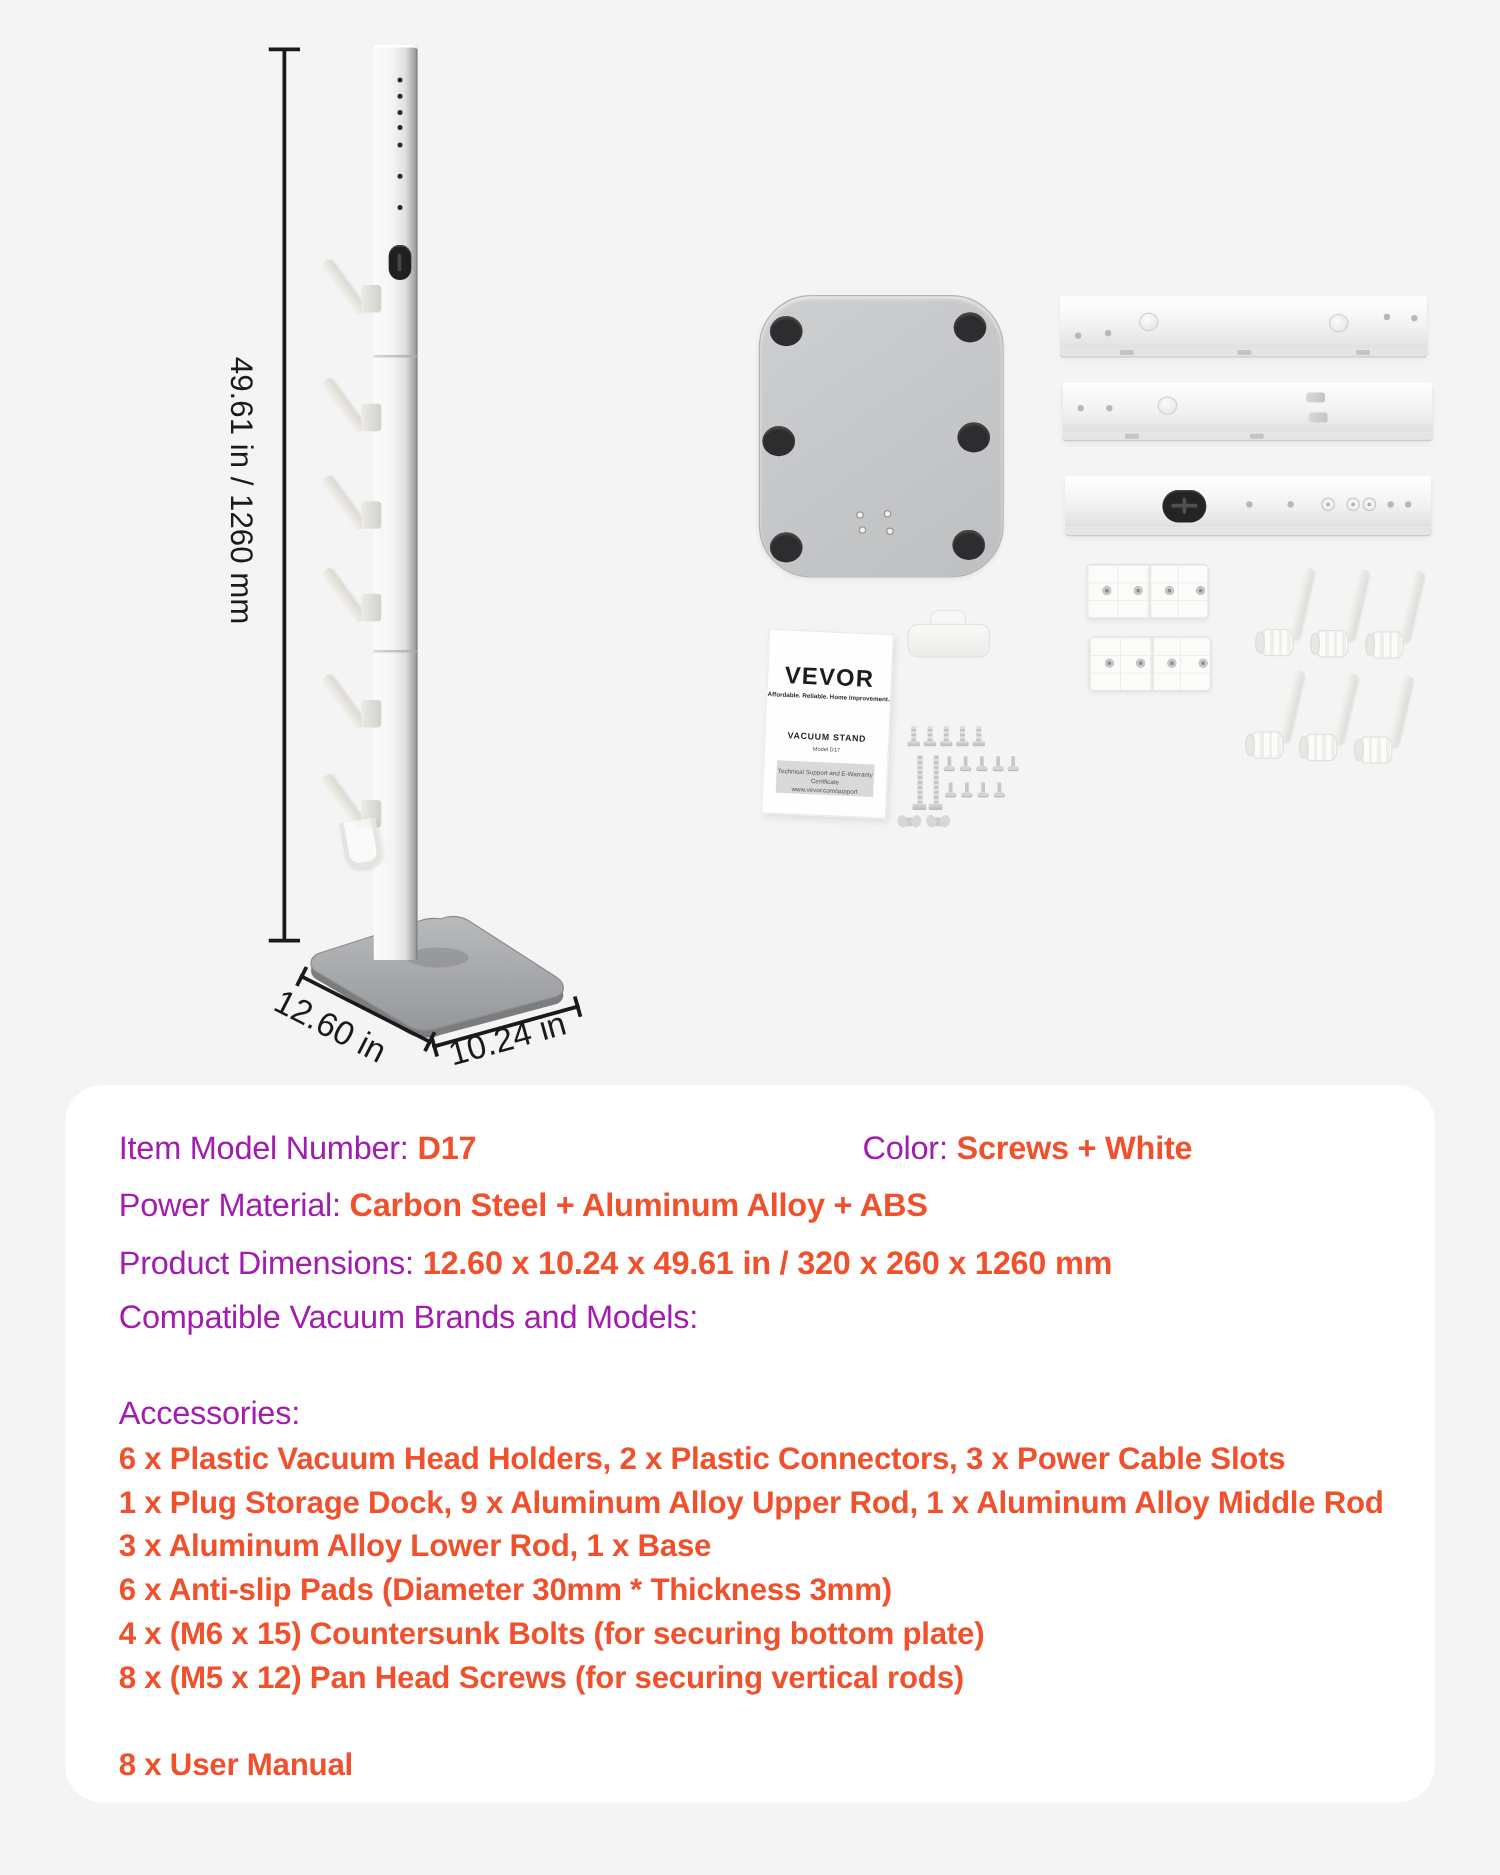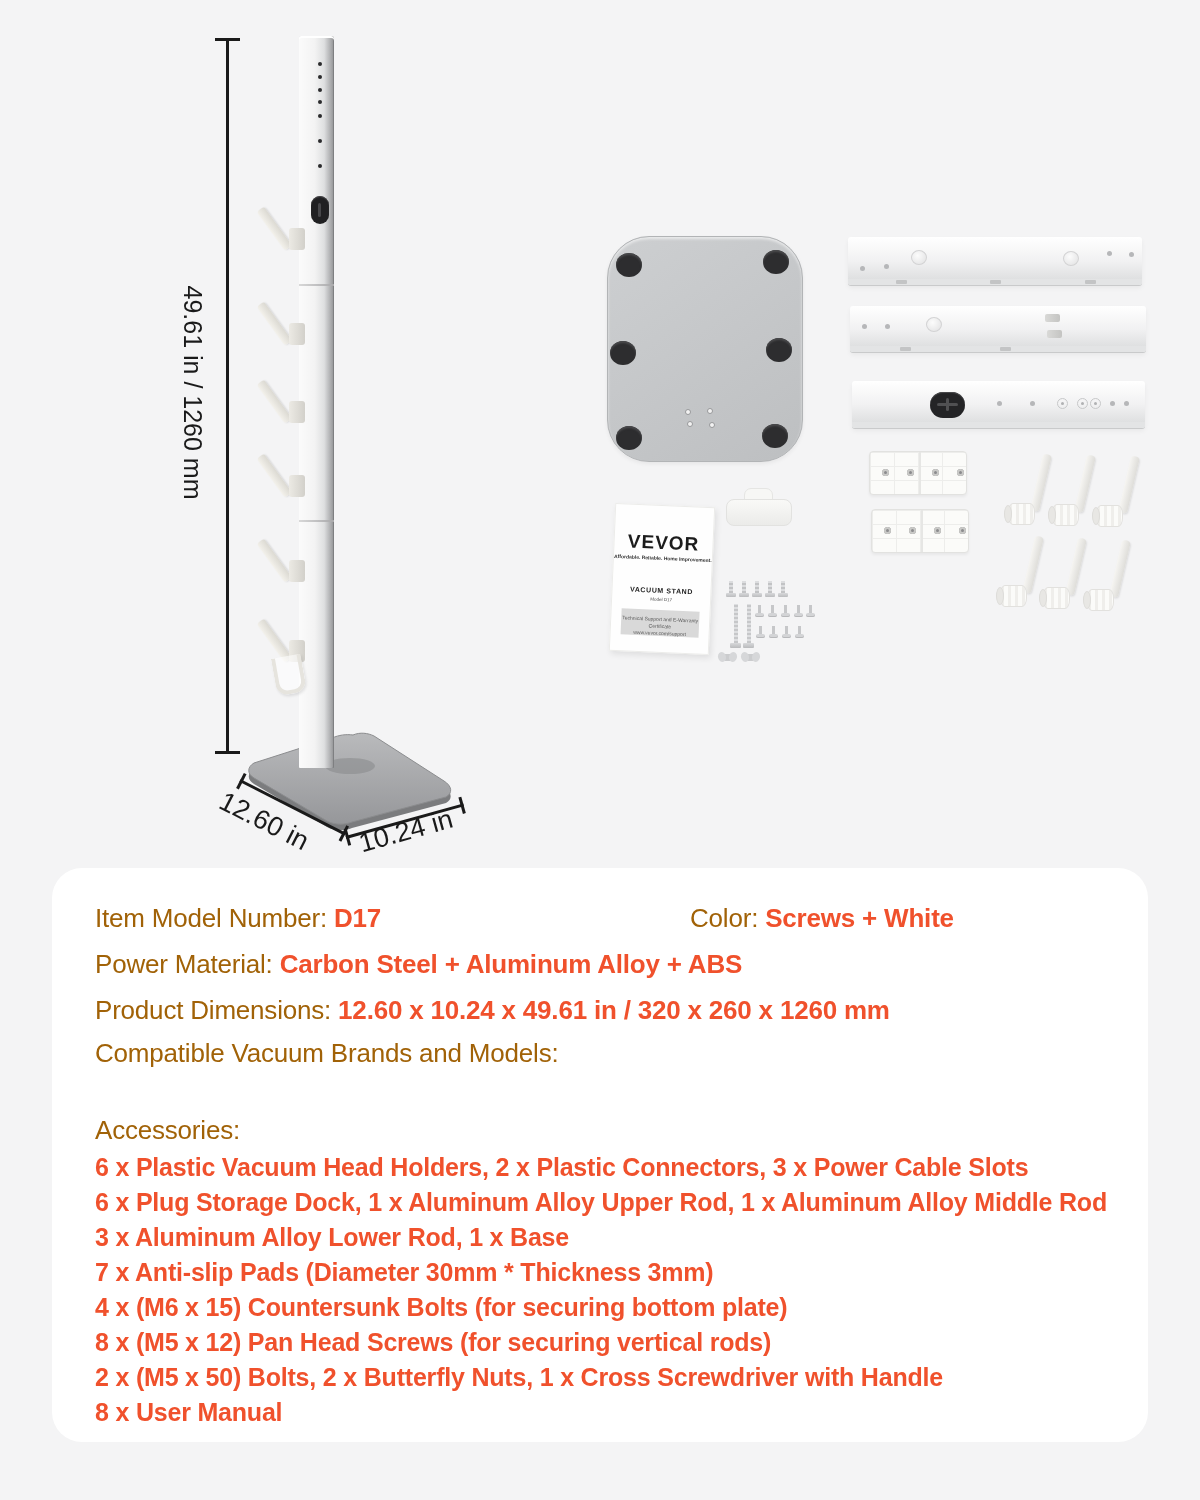--- a/index.html
+++ b/index.html
@@ -104,21 +104,21 @@
     background:repeating-linear-gradient(0deg,#c6c7c9 0 2px,#dedfe1 2px 4px)}
   .boltL .hd{position:absolute;left:0;bottom:0;width:11px;height:5px;border-radius:1px;background:linear-gradient(#d8d9db,#b9babc)}
   .wing{width:19px;height:10px;background:linear-gradient(#cbccce,#cbccce) center/5px 7px no-repeat}
   .wing::before,.wing::after{content:'';position:absolute;top:0;width:8px;height:10px;border-radius:50%;background:#d6d7d9}
   .wing::before{left:0;transform:rotate(-16deg)}
   .wing::after{right:0;transform:rotate(16deg)}
 
   
   .card{left:52px;top:868px;width:1096px;height:574px;background:#ffffff;border-radius:30px}
   .srow{position:absolute;font-size:26px;letter-spacing:-.2px;white-space:nowrap}
-  .srow .lab{color:#a16207}
+  .srow .lab{color:#a21caf}
   .srow .val{color:#f0512c;font-weight:700}
   .acc{position:absolute;left:95px;font-size:25px;line-height:30px;letter-spacing:-.2px;
     color:#f0512c;font-weight:700;white-space:nowrap}
 </style>
 </head>
 <body>
 
 <div id="page">
 
   <div class="abs">
@@ -382,21 +382,20 @@
     <span class="lab">Product Dimensions: </span><span class="val">12.60 x 10.24 x 49.61 in / 320 x 260 x 1260 mm</span>
   </div>
   <div class="srow" style="left:95px;top:1038px">
     <span class="lab">Compatible Vacuum Brands and Models:</span>
   </div>
   <div class="srow" style="left:95px;top:1115px">
     <span class="lab">Accessories:</span>
   </div>
 
   <div class="acc" style="top:1152px">6 x Plastic Vacuum Head Holders, 2 x Plastic Connectors, 3 x Power Cable Slots</div>
-  <div class="acc" style="top:1187px">6 x Plug Storage Dock, 1 x Aluminum Alloy Upper Rod, 1 x Aluminum Alloy Middle Rod</div>
+  <div class="acc" style="top:1187px">1 x Plug Storage Dock, 9 x Aluminum Alloy Upper Rod, 1 x Aluminum Alloy Middle Rod</div>
   <div class="acc" style="top:1222px">3 x Aluminum Alloy Lower Rod, 1 x Base</div>
-  <div class="acc" style="top:1257px">7 x Anti-slip Pads (Diameter 30mm * Thickness 3mm)</div>
+  <div class="acc" style="top:1257px">6 x Anti-slip Pads (Diameter 30mm * Thickness 3mm)</div>
   <div class="acc" style="top:1292px">4 x (M6 x 15) Countersunk Bolts (for securing bottom plate)</div>
   <div class="acc" style="top:1327px">8 x (M5 x 12) Pan Head Screws (for securing vertical rods)</div>
-  <div class="acc" style="top:1362px">2 x (M5 x 50) Bolts, 2 x Butterfly Nuts, 1 x Cross Screwdriver with Handle</div>
   <div class="acc" style="top:1397px">8 x User Manual</div>
 
 </div>
 
 </body></html>

